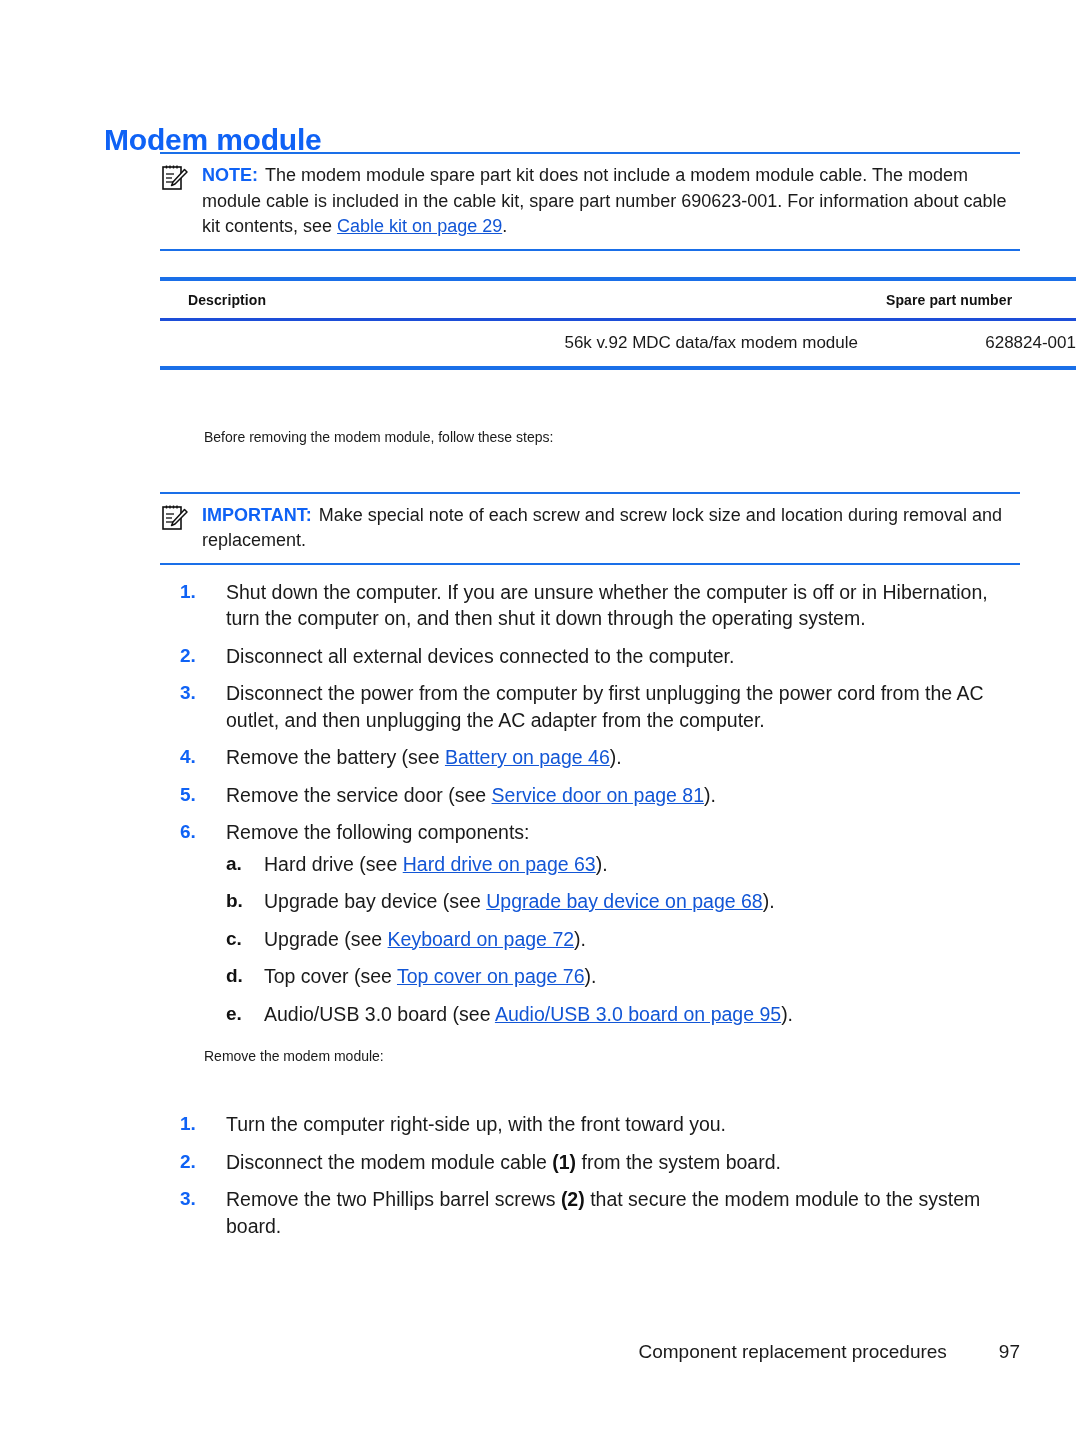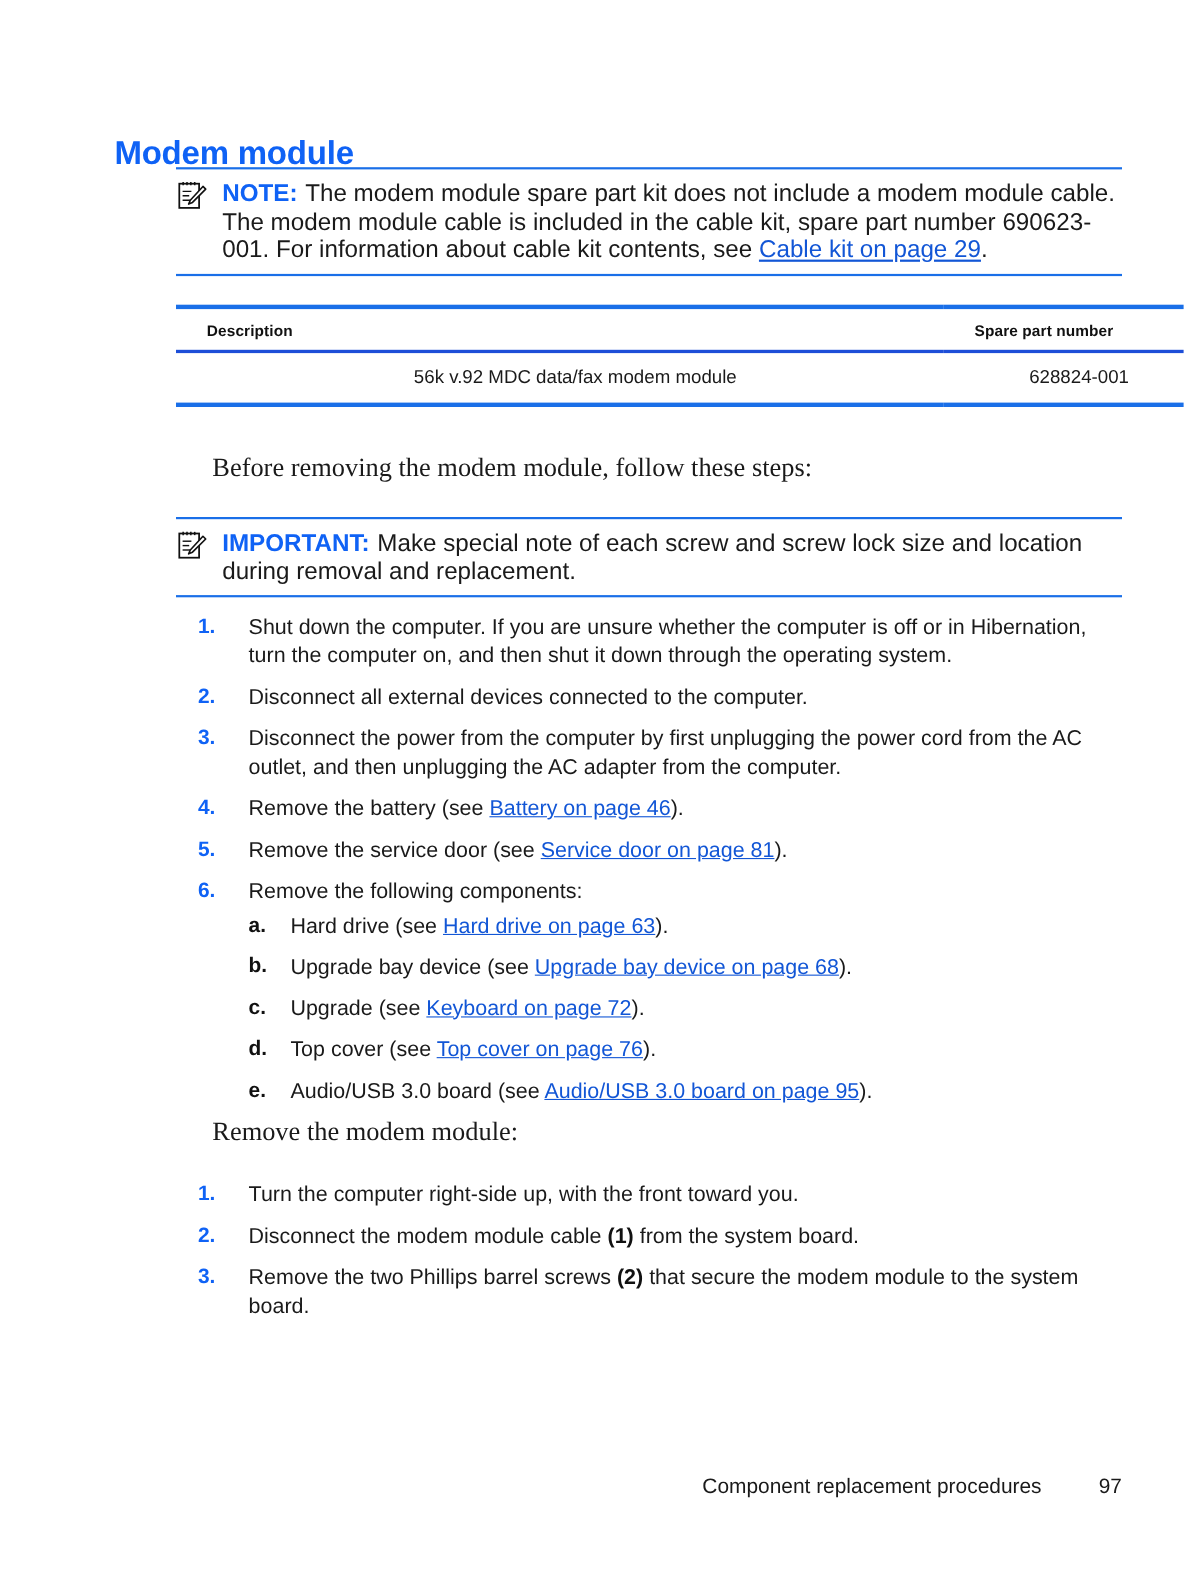--- a/index.html
+++ b/index.html
@@ -55,21 +55,21 @@
     box-sizing: border-box;
   }
   .admon-icon {
     position: absolute;
     left: 0px;
     top: 9px;
     width: 30px;
     height: 30px;
   }
   .admon-body {
-    font-size: 22px;
+    font-size: 18px;
     line-height: 25.5px;
     color: #1a1a1a;
   }
   .admon-label {
     font-weight: bold;
     color: #0f62f5;
     margin-right: 7px;
   }
 
   
@@ -89,37 +89,36 @@
     text-align: left;
     font-size: 14px;
     font-weight: bold;
     color: #111111;
     padding: 11px 0 10px 28px;
     border-top: 4px solid #1a6fe8;
     border-bottom: 3px solid #1d4ed8;
     letter-spacing: 0.1px;
   }
   .parts-table tbody td {
-    text-align: center;
+    text-align: right;
     font-size: 17px;
     color: #1a1a1a;
     padding: 12px 0 13px 28px;
     border-bottom: 4px solid #1a6fe8;
   }
   .col-desc  { width: 670px; }
   .col-spare { width: 190px; }
 
   
   .para {
-    font-size: 24px;
+    font-size: 14px;
     line-height: 26px;
     color: #1a1a1a;
-    margin: 5px;
+    margin: 16px;
     padding-left: 28px;
-    font-family: Liberation Serif, serif;
   }
 
   
   ol.steps {
     list-style: none;
     margin: 0;
     padding: 0;
   }
   ol.steps > li {
     position: relative;

